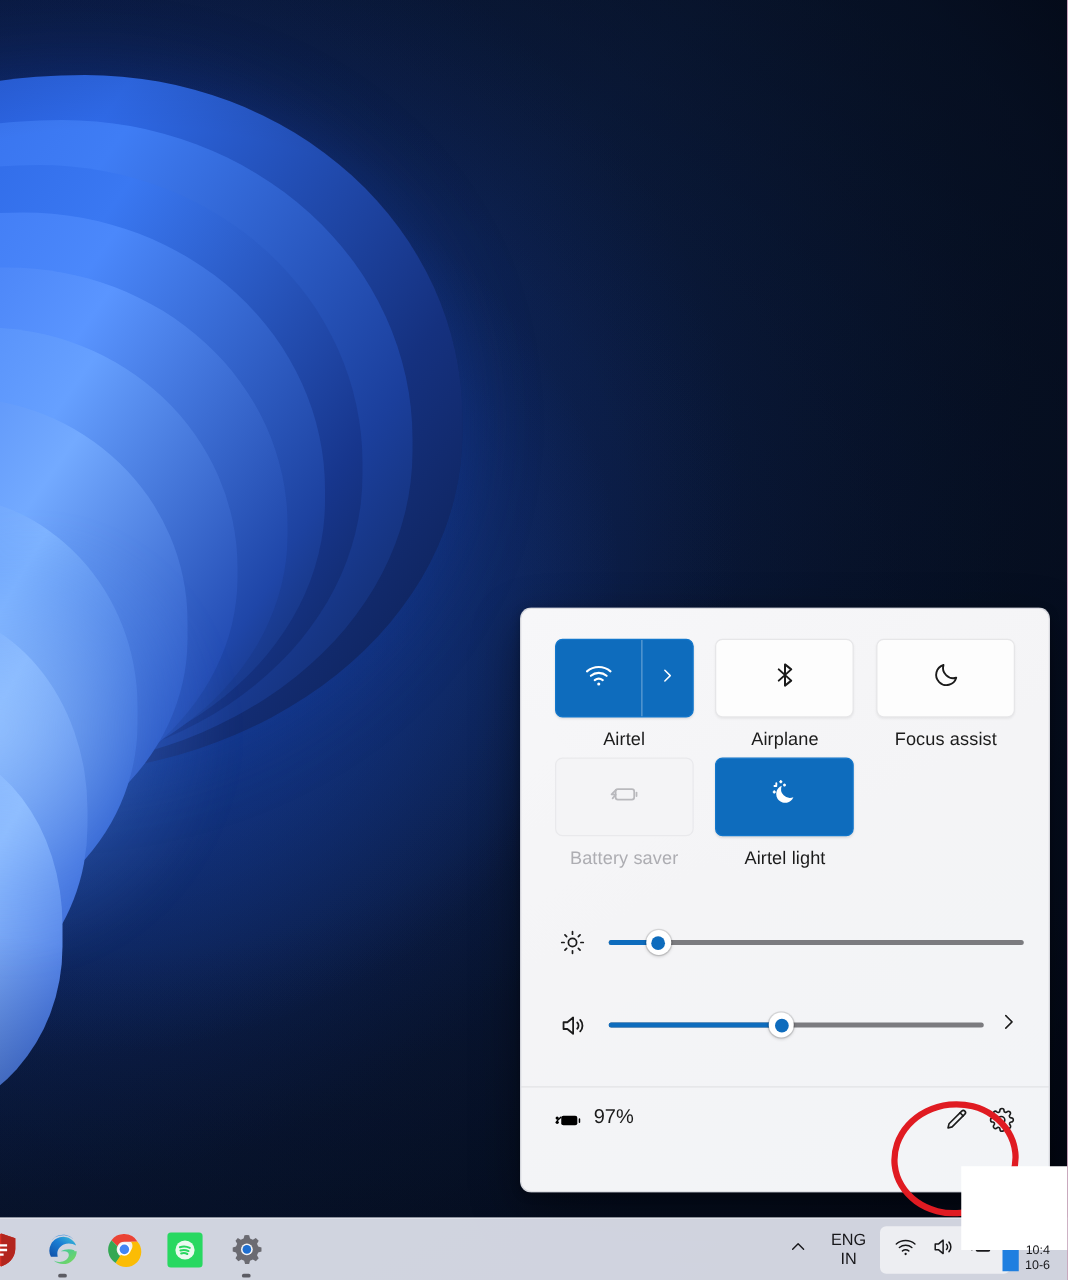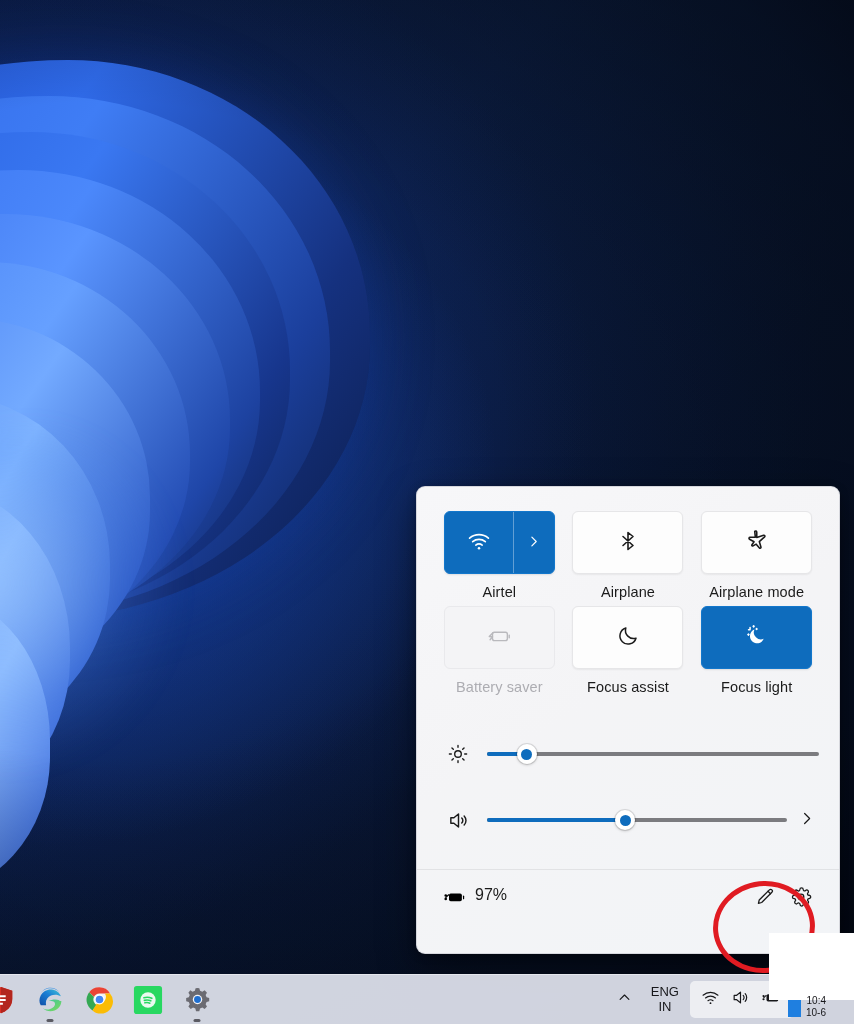--- a/index.html
+++ b/index.html
@@ -335,21 +335,21 @@
     transform: translateX(-50%);
     width: 7px;
     height: 3px;
     border-radius: 2px;
     background: #5b5b63;
   }
   #tray {
     margin-left: auto;
     display: flex;
     align-items: center;
-    padding-right: 20px;
+    padding-right: 6px;
     gap: 2px;
   }
   .tray-chevron {
     width: 30px; height: 34px;
     display: flex; align-items: center; justify-content: center;
     color: #17171a;
   }
   .tray-lang {
     display: flex;
     flex-direction: column;
@@ -443,70 +443,60 @@
         <div class="tile inactive">
           <span>
             <svg width="24" height="24" viewBox="0 0 24 24" fill="none" stroke="currentColor" stroke-width="1.6" stroke-linecap="round" stroke-linejoin="round">
               <path d="M7 7.5 17 16.5 12 20.5V3.5l5 4L7 16.5"></path>
             </svg>
           </span>
         </div>
         <div class="tile-label">Airplane</div>
       </div>
 
+
       <div class="tile-cell">
         <div class="tile inactive">
           <span>
-            <svg width="25" height="25" viewBox="0 0 24 24" fill="none" stroke="currentColor" stroke-width="1.5" stroke-linejoin="round">
-              <path d="M10.3 3.2c.75-.75 1.95-.2 1.95.9v5.05l6.6-2.1c.9-.3 1.6.8.95 1.45l-5.1 4.5 1.55 5.3c.25.9-.85 1.5-1.45.8l-3.1-3.6-3 1.7c-.75.45-1.55-.45-1.05-1.15l2-2.8-4.35-2.5c-.85-.5-.5-1.8.5-1.8h5.1z"></path>
+            <svg width="24" height="24" viewBox="0 0 24 24" fill="none" stroke="currentColor" stroke-width="1.5" stroke-linecap="round" stroke-linejoin="round">
+              <path d="M20 14.2A8.2 8.2 0 0 1 9.8 4 8.2 8.2 0 1 0 20 14.2z"></path>
             </svg>
           </span>
         </div>
-        <div class="tile-label">Airplane mode</div>
+        <div class="tile-label">Focus assist</div>
       </div>
 
       <div class="tile-cell">
         <div class="tile disabled">
           <span>
             <svg width="26" height="26" viewBox="0 0 28 24" fill="none" stroke="currentColor" stroke-width="1.5" stroke-linecap="round" stroke-linejoin="round">
               <rect x="7" y="8" width="16" height="9" rx="2"></rect>
               <path d="M25 11v3"></path>
               <path d="M7.5 8.5 3.5 12.5l3.5.3-2.6 3.2"></path>
             </svg>
           </span>
         </div>
         <div class="tile-label dim">Battery saver</div>
-      </div>
-
-      <div class="tile-cell">
-        <div class="tile inactive">
-          <span>
-            <svg width="24" height="24" viewBox="0 0 24 24" fill="none" stroke="currentColor" stroke-width="1.5" stroke-linecap="round" stroke-linejoin="round">
-              <path d="M20 14.2A8.2 8.2 0 0 1 9.8 4 8.2 8.2 0 1 0 20 14.2z"></path>
-            </svg>
-          </span>
-        </div>
-        <div class="tile-label">Focus assist</div>
       </div>
 
       <div class="tile-cell">
         <div class="tile active">
           <span>
             <svg width="26" height="26" viewBox="0 0 24 24" fill="none" stroke="currentColor">
               <path d="M18.2 14.6A6.6 6.6 0 0 1 9.6 6a6.6 6.6 0 1 0 8.6 8.6z" fill="currentColor" stroke="none"></path>
               <g stroke-width="1.4" stroke-linecap="round">
                 <path d="M5.6 4.2v1.4M4.2 6.3h1.4"></path>
                 <path d="M8.9 2.6v1M8.4 3.1h1"></path>
                 <path d="M4.1 10.2v1M3.6 10.7h1"></path>
                 <path d="M11.6 5.1v.9M11.2 5.5h.9"></path>
               </g>
             </svg>
           </span>
         </div>
-        <div class="tile-label">Focus light</div>
+        <div class="tile-label">Airtel light</div>
       </div>
     </div>
 
     <div class="slider-row" id="brightness-row">
       <div class="slider-icon">
         <svg width="22" height="22" viewBox="0 0 24 24" fill="none" stroke="currentColor" stroke-width="1.5" stroke-linecap="round">
           <circle cx="12" cy="12" r="3.6"></circle>
           <path d="M12 2.6v2.1M12 19.3v2.1M2.6 12h2.1M19.3 12h2.1M5.4 5.4l1.5 1.5M17.1 17.1l1.5 1.5M18.6 5.4l-1.5 1.5M6.9 17.1l-1.5 1.5"></path>
         </svg>
       </div>

